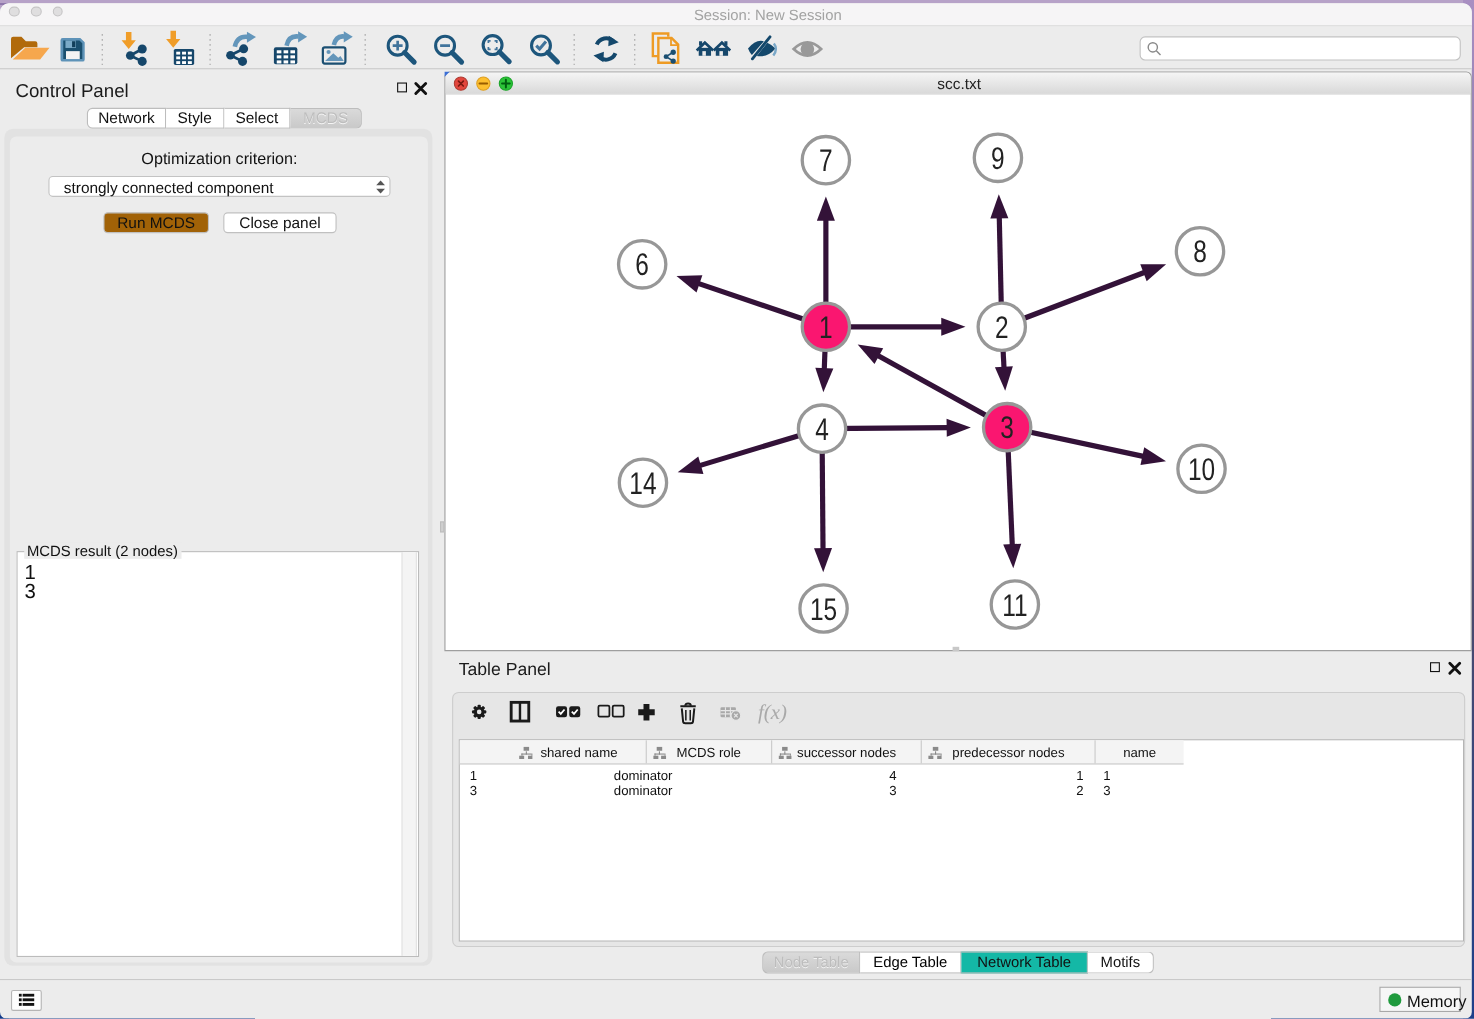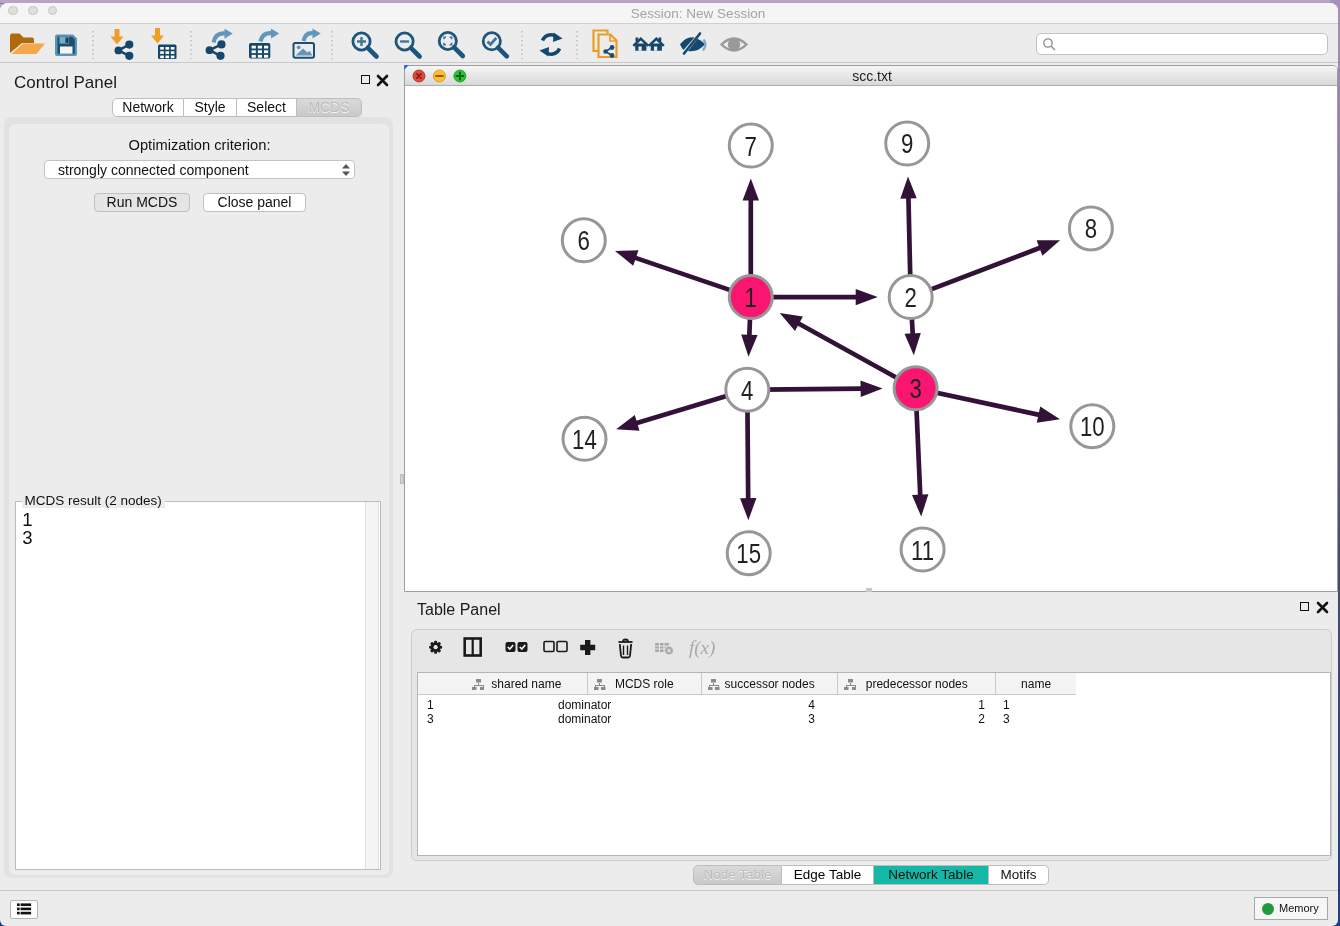--- a/index.html
+++ b/index.html
@@ -175,38 +175,38 @@
     <line x1="9.2" y1="9.2" x2="13" y2="13" stroke="#8a8a8a" stroke-width="1.3"></line>
   </svg>
 
 <div class="abs" style="left:14px;top:72.5px;font-size:17px;color:#1a1a1a;">Control Panel</div>
 <div class="abs" style="left:361px;top:75px;width:9px;height:9px;border:1.6px solid #111;"></div>
 <svg class="abs" style="left:376px;top:74px;" width="13" height="13" viewBox="0 0 13 13">
     <path d="M2 2 L11 11 M11 2 L2 11" stroke="#111" stroke-width="2.6" stroke-linecap="round"></path>
   </svg>
 
 <div class="abs" style="left:79px;top:98px;height:19px;display:flex;font-size:14px;">
-  <div style="width:72px;background:#fff;border:1px solid #bdbdbd;border-radius:5px 0 0 5px;text-align:center;line-height:17px;color:#111;margin-left:33px;">Network</div>
+  <div style="width:72px;background:#fff;border:1px solid #bdbdbd;border-radius:5px 0 0 5px;text-align:center;line-height:17px;color:#111;">Network</div>
   <div style="width:53px;background:#fff;border:1px solid #bdbdbd;border-left:none;text-align:center;line-height:17px;color:#111;">Style</div>
   <div style="width:60px;background:#fff;border:1px solid #bdbdbd;border-left:none;text-align:center;line-height:17px;color:#111;">Select</div>
   <div style="width:65px;background:linear-gradient(180deg,#dadada,#c9c9c9);border:1px solid #bdbdbd;border-left:none;border-radius:0 5px 5px 0;text-align:center;line-height:17px;color:#bdbdbd;text-shadow:0 1px 0 #f5f5f5;">MCDS</div>
 </div>
 
 <div class="abs" style="left:4px;top:117px;width:389px;height:761px;background:#e2e2e2;border-radius:8px;"></div>
 <div class="abs" style="left:9px;top:124px;width:380px;height:751px;background:#ececec;border-radius:6px;"></div>
 
 <div class="abs" style="left:0px;top:137px;width:399px;font-size:14.7px;color:#111;text-align:center;">Optimization criterion:</div>
 <div class="abs" style="left:44px;top:160px;width:311px;height:19px;background:#fff;border:1px solid #c3c3c3;border-radius:4px;"></div>
 <div class="abs" style="left:58px;top:162px;font-size:14px;color:#111;">strongly connected component</div>
 <svg class="abs" style="left:340px;top:163px;" width="12" height="14" viewBox="0 0 12 14">
     <path d="M6 1 L10 5.4 H2 Z" fill="#555"></path>
     <path d="M6 13 L2 8.6 H10 Z" fill="#555"></path>
   </svg>
 
-<div class="abs" style="left:94px;top:193px;width:96px;height:19px;background:#e5e5e5;border:1px solid #c0c0c0;border-radius:4px;font-size:14px;color:#111;text-align:center;line-height:17px;">Run MCDS</div>
+<div class="abs" style="left:94px;top:193px;width:96px;height:19px;background:#a16207;border:1px solid #c0c0c0;border-radius:4px;font-size:14px;color:#111;text-align:center;line-height:17px;">Run MCDS</div>
 <div class="abs" style="left:203px;top:193px;width:103px;height:19px;background:#fff;border:1px solid #c0c0c0;border-radius:4px;font-size:14px;color:#111;text-align:center;line-height:17px;">Close panel</div>
 
 <div class="abs" style="left:15px;top:501px;width:366px;height:369px;background:#fff;border:1px solid #bcbcbc;"></div>
 <div class="abs" style="left:365px;top:502px;width:14px;height:367px;background:#f4f4f4;border-left:1px solid #e2e2e2;border-right:1px solid #e2e2e2;"></div>
 <div class="abs" style="left:21.5px;top:493px;height:15px;background:#ececec;padding:0 3px;font-size:13.5px;color:#111;">MCDS result (2 nodes)</div>
 <div class="abs" style="left:22.3px;top:510.5px;font-size:18.5px;color:#111;line-height:18.6px;">1<br>3</div>
 
 <div class="abs" style="left:404px;top:65px;width:934px;height:527px;background:#fff;border:1px solid #9e9e9e;border-radius:5px 5px 0 0;"></div>
 <div class="abs" style="left:405px;top:66px;width:932px;height:20px;background:linear-gradient(180deg,#f5f5f5,#d9d9d9);border-bottom:1px solid #adadad;border-radius:4px 4px 0 0;"></div>
 <div class="abs" style="left:404px;top:68px;width:936px;font-size:14px;font-weight:normal;color:#222;text-align:center;">scc.txt</div>
@@ -396,15 +396,15 @@
       <rect x="0" y="0.4" width="2.7" height="2.6"></rect>
       <rect x="3.6" y="0.4" width="10.5" height="2.6"></rect>
       <rect x="0" y="4.6" width="2.7" height="2.6"></rect>
       <rect x="3.6" y="4.6" width="10.5" height="2.6"></rect>
       <rect x="0" y="8.8" width="2.7" height="2.6"></rect>
       <rect x="3.6" y="8.8" width="10.5" height="2.6"></rect>
     </g>
 </svg>
 <div class="abs" style="left:1254px;top:897px;width:74px;height:23px;background:#f6f6f6;border:1px solid #a8a8a8;"></div>
 <div class="abs" style="left:1262px;top:903px;width:12px;height:12px;border-radius:50%;background:#1f9a3d;"></div>
-<div class="abs" style="left:1279px;top:902px;font-size:11px;color:#111;text-align:right;">Memory</div>
+<div class="abs" style="left:1279px;top:902px;font-size:15px;color:#111;text-align:right;">Memory</div>
 
 <div class="abs" style="left:0;top:918px;width:8px;height:8px;background:#123a8a;z-index:-1;"></div>
 
 </body></html>

